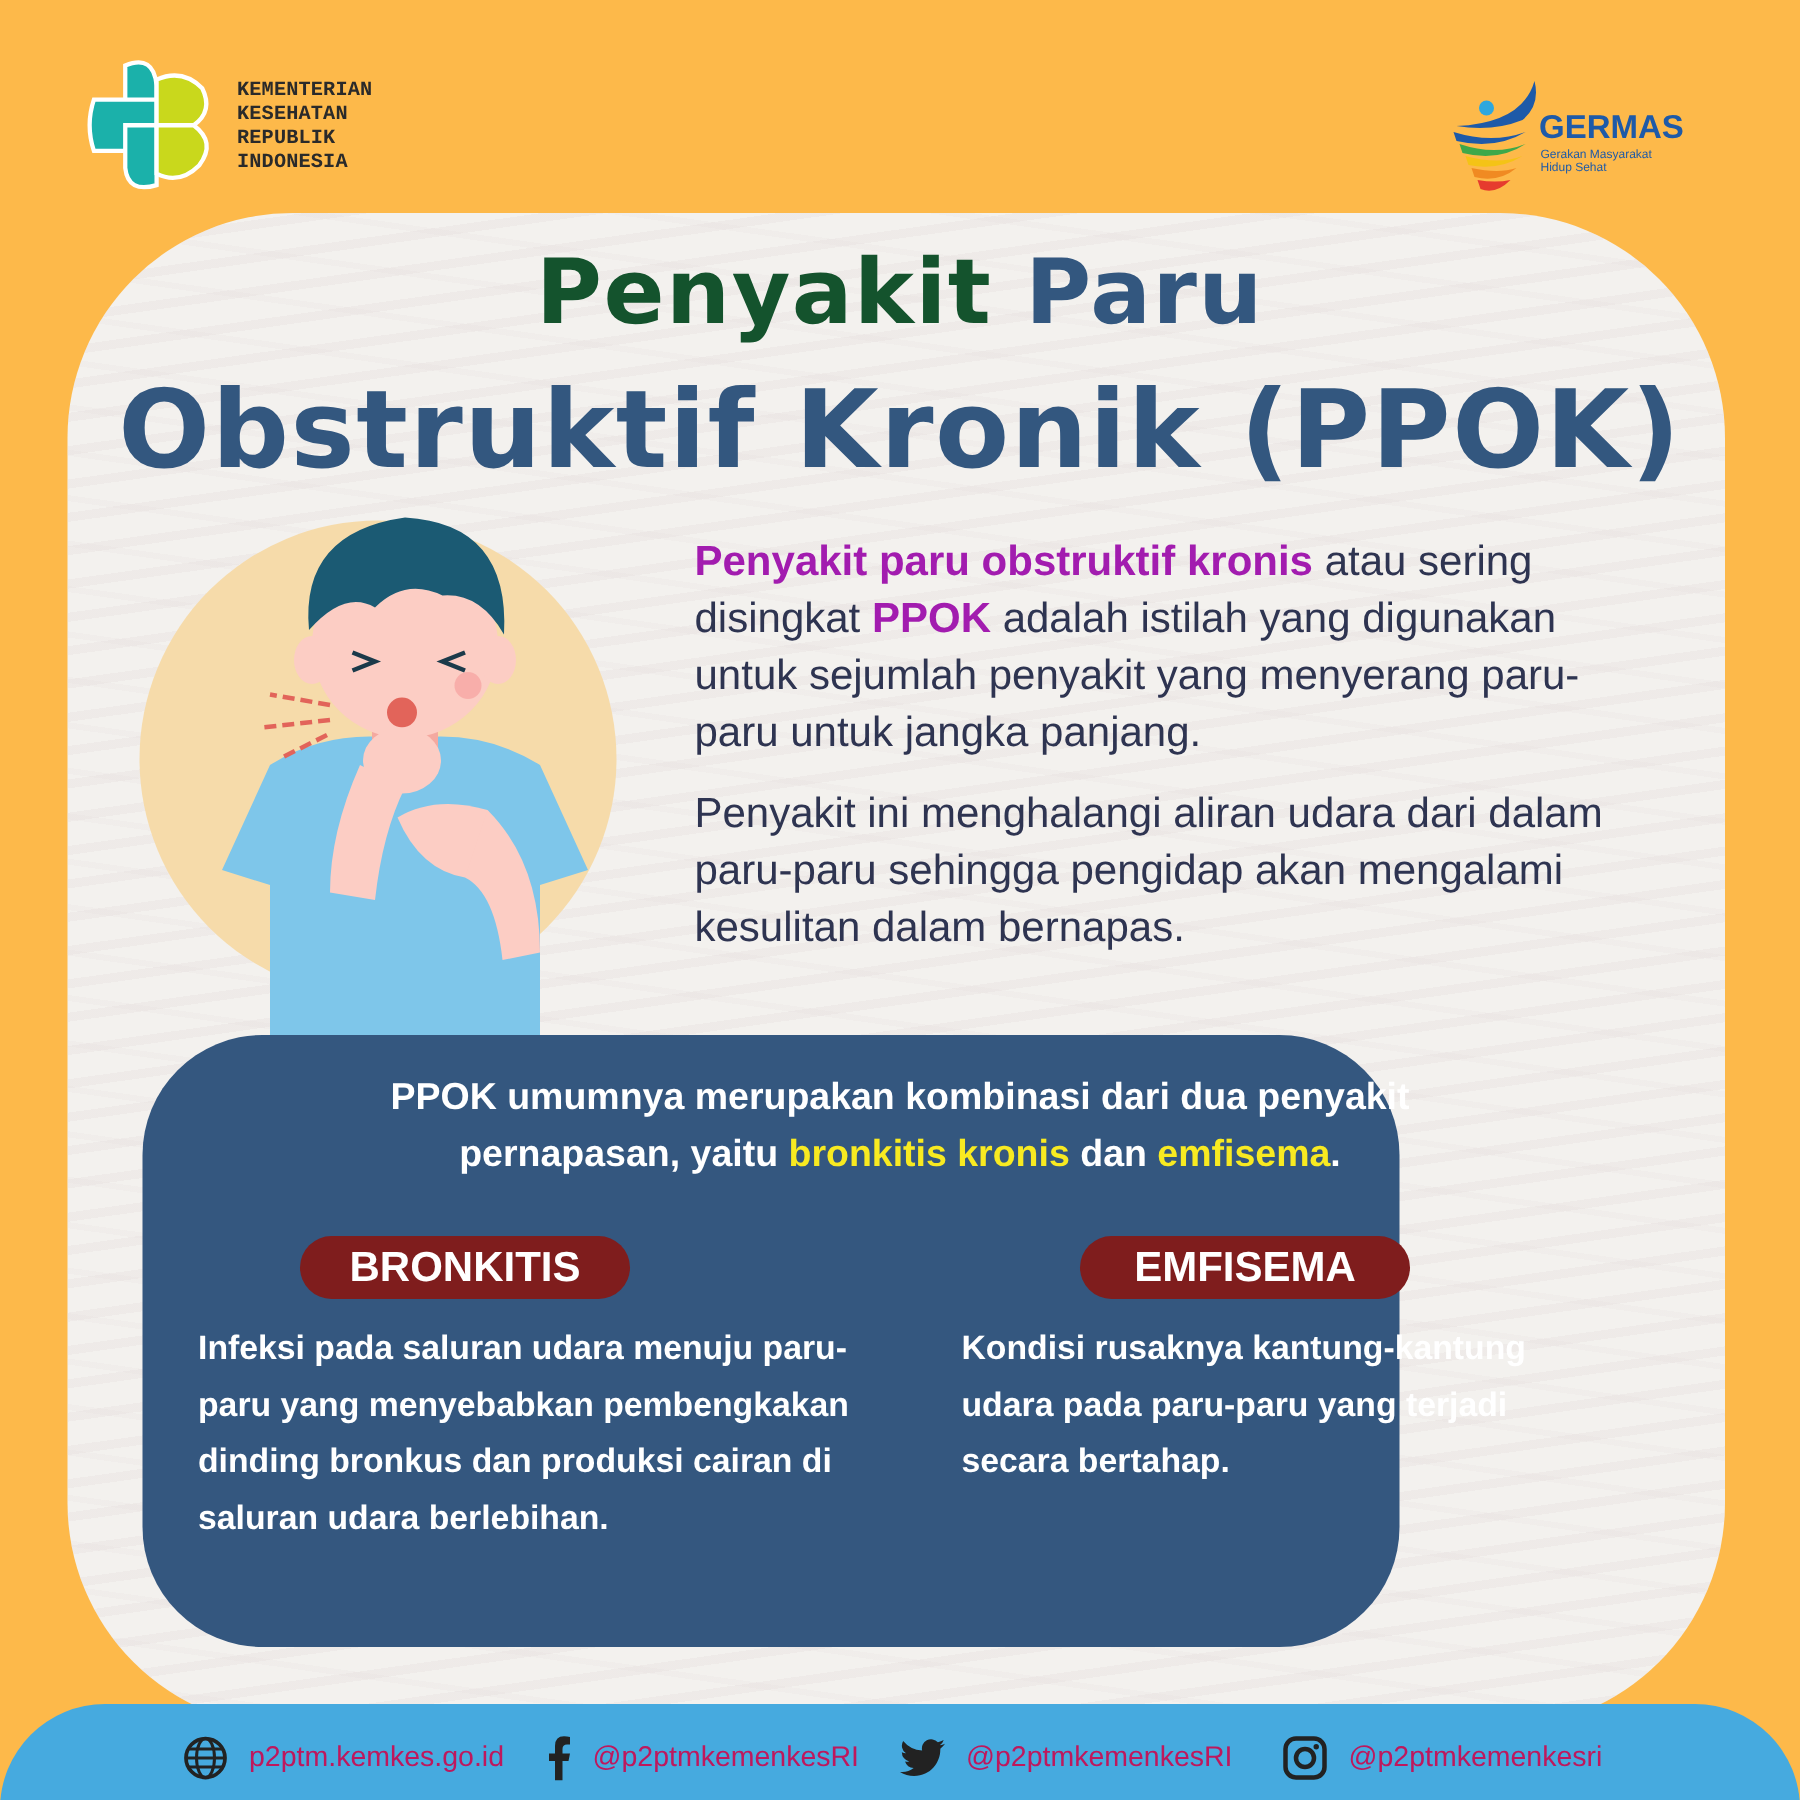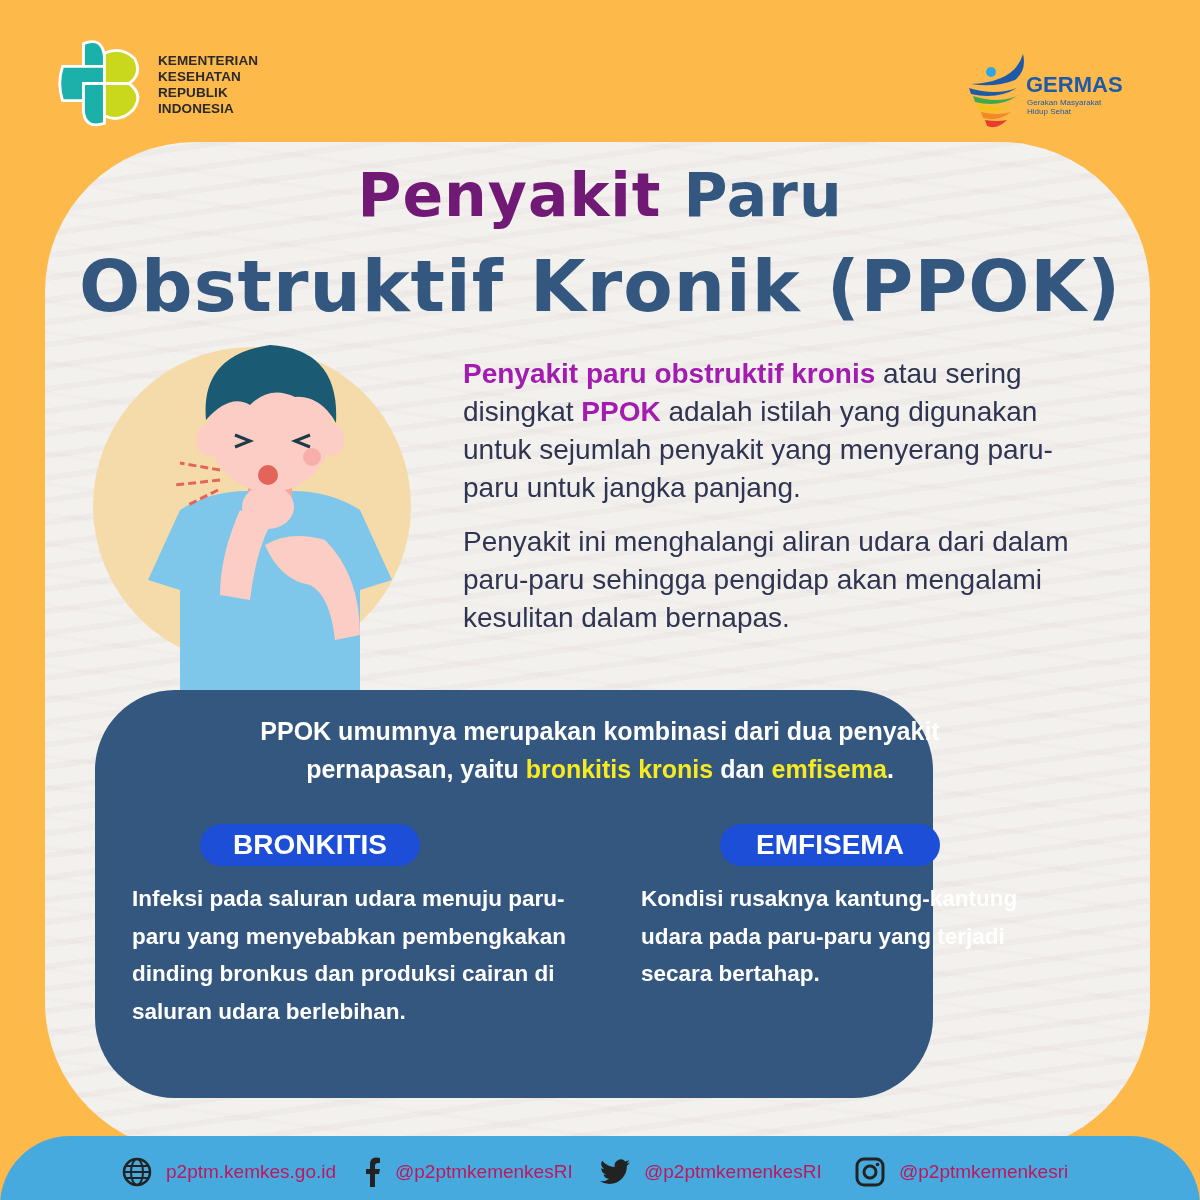--- a/index.html
+++ b/index.html
@@ -2,37 +2,37 @@
 <html><head>
 <meta charset="utf-8">
 <style>
   html, body { margin:0; padding:0; }
   body { width:1200px; height:1200px; position:relative; overflow:hidden; background:#FDB94A; font-family:"Liberation Sans", sans-serif; }
   .card { position:absolute; left:45px; top:142px; width:1105px; height:1010px; background:#F3F1EE; border-radius:150px 150px 150px 150px; overflow:hidden; }
   .card::before { content:""; position:absolute; inset:0; background:
       repeating-linear-gradient(172deg, rgba(225,215,215,0.25) 0 6px, transparent 6px 22px),
       repeating-linear-gradient(8deg, rgba(230,222,222,0.2) 0 4px, transparent 4px 30px); }
   .logo-kemenkes { position:absolute; left:55px; top:36px; width:95px; height:95px; }
-  .kemenkes-text { position:absolute; left:158px; top:53px; font-family:Liberation Sans, sans-serif; font-weight:bold; font-size:13.5px; line-height:16px; color:#2a2a2a; letter-spacing:0.1px; }
+  .kemenkes-text { position:absolute; left:158px; top:53px; font-family:Liberation Mono, monospace; font-weight:bold; font-size:13.5px; line-height:16px; color:#2a2a2a; letter-spacing:0.1px; }
   .germas { position:absolute; left:965px; top:52px; width:190px; height:80px; }
   .germas-title { position:absolute; left:1026px; top:72px; font-weight:bold; font-size:22px; color:#1E5AA8; }
   .germas-sub { position:absolute; left:1027px; top:98px; font-size:8px; line-height:9px; color:#1E5AA8; }
   .title { position:absolute; left:0; width:1200px; text-align:center; font-family:"DejaVu Sans", sans-serif; font-weight:bold; color:#33577F; letter-spacing:1px; }
   .title1 { top:160px; font-size:60px; }
   .title2 { top:244px; font-size:72px; }
-  .title .accent { color:#701a75; }
+  .title .accent { color:#14532d; }
   .circle { position:absolute; left:93px; top:347px; width:318px; height:318px; border-radius:50%; background:#F6DBAA; }
   .boy { position:absolute; left:120px; top:335px; width:300px; height:360px; }
   .intro { position:absolute; left:463px; top:355px; width:640px; font-family:"Liberation Sans", sans-serif; font-size:28px; line-height:38px; color:#2E3451; }
   .intro p { margin:0 0 16px 0; }
   .intro .hl { color:#a21caf; font-weight:bold; }
   .panel { position:absolute; left:95px; top:690px; width:838px; height:408px; background:#34577F; border-radius:80px; }
   .panel-head { position:absolute; left:0; top:22px; width:1010px; text-align:center; font-weight:bold; font-size:25px; line-height:38px; color:#fff; }
   .panel-head .yl { color:#F8EA21; }
-  .pill { position:absolute; height:42px; border-radius:21px; background:#1d4ed8; color:#fff; font-weight:bold; font-size:28px; line-height:42px; text-align:center; }
+  .pill { position:absolute; height:42px; border-radius:21px; background:#7f1d1d; color:#fff; font-weight:bold; font-size:28px; line-height:42px; text-align:center; }
   .pill-b { left:105px; top:134px; width:220px; }
   .pill-e { left:625px; top:134px; width:220px; }
   .desc { position:absolute; top:190px; font-weight:bold; font-size:22.5px; line-height:37.5px; color:#fff; }
   .desc-b { left:37px; width:440px; }
   .desc-e { left:546px; width:440px; }
   .footer { position:absolute; left:0; top:1136px; width:1200px; height:70px; background:#46AADF; border-radius:70px 70px 0 0; }
   .f-item { position:absolute; top:1147px; height:50px; display:flex; align-items:center; font-family:"Liberation Sans", sans-serif; font-size:19px; color:#be185d; }
   .f-item svg { margin-right:14px; }
 </style>
 </head>

